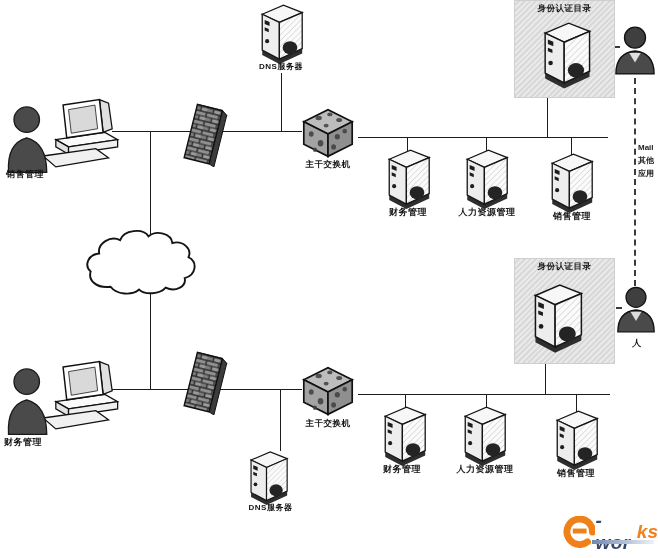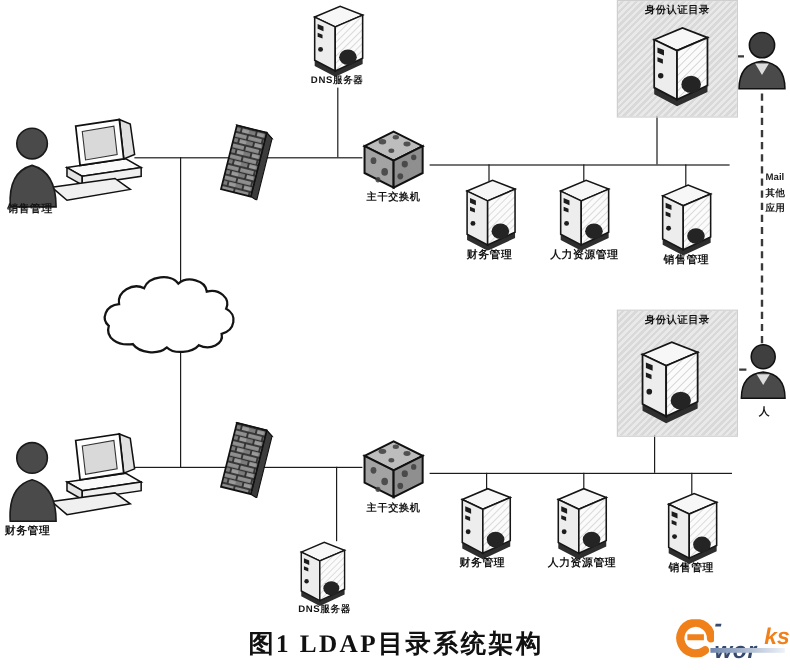--- a/index.html
+++ b/index.html
@@ -264,21 +264,20 @@
   </div>
   <div class="lbl" style="left:228px;top:503px;width:85px;font-size:8px;">DNS服务器</div>
 
   <div class="icon" style="left:616px;top:284px;width:40px;height:52px;">
     <svg>
         <use href="#sym-person"></use>
       </svg>
   </div>
   <div class="lbl" style="left:624px;top:338px;width:26px;">人</div>
 
-  <div class="caption" style="left:120px;top:522px;width:420px;">图1 LDAP目录系统架构</div>
 
   <div class="logo" style="left:562px;top:510px;">
     <svg width="34" height="32" viewBox="0 0 34 32">
       <path d="M31,16 A13,13 0 1,0 26,26" fill="none" stroke="#f08019" stroke-width="7" stroke-linecap="round"></path>
       <line x1="11" y1="15" x2="25" y2="15" stroke="#f08019" stroke-width="5"></line>
     </svg>
     <span class="wor">-wor</span>
       <span class="ks">ks</span>
   </div>
   <div class="logo-bar" style="left:592px;top:540px;width:62px;"></div>

